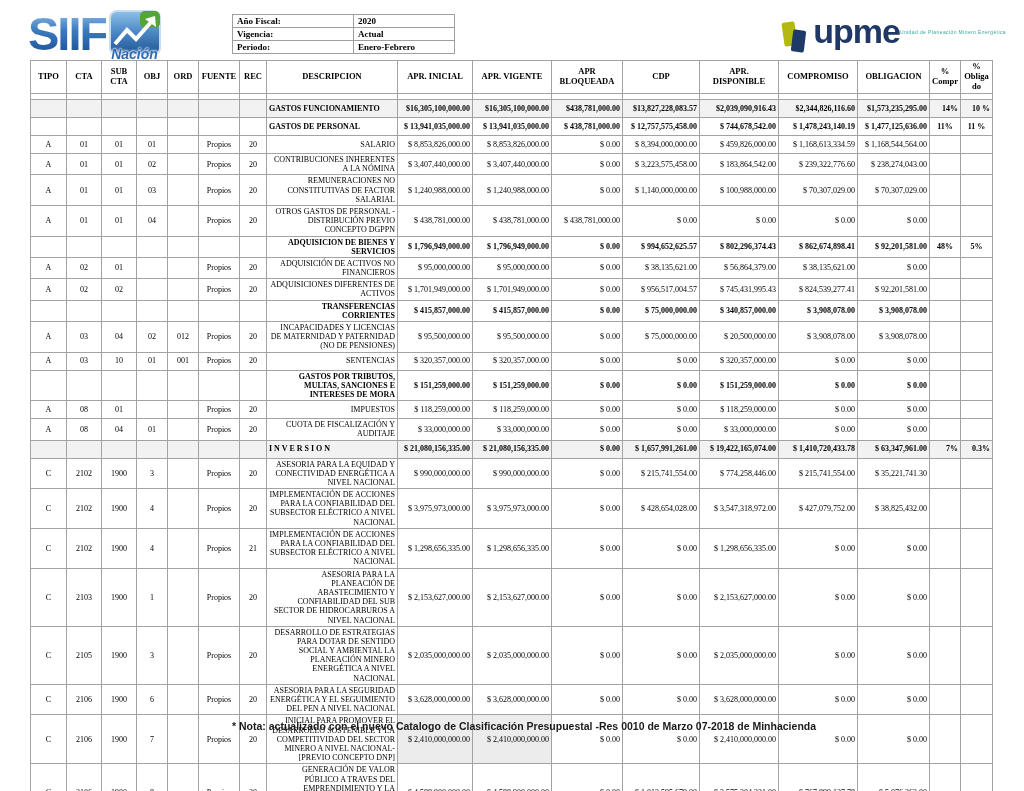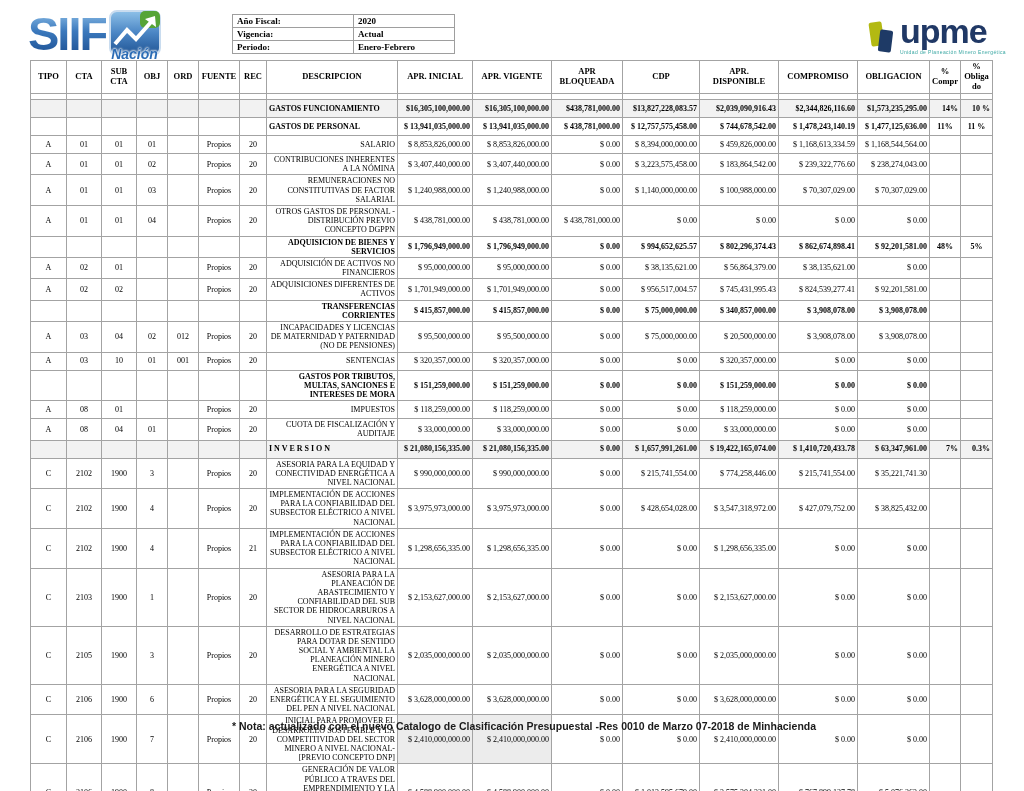--- a/index.html
+++ b/index.html
@@ -23,21 +23,21 @@
   .fiscal td.lab{width:112px;}
   .fiscal td.val{width:92px;}
 
   
   .upme-logo{position:absolute;right:18px;top:16px;display:flex;align-items:flex-start;}
   .upme-iconbox{position:relative;width:26px;height:36px;margin-right:4px;margin-top:4px;}
   .upme-shape-a{position:absolute;left:0;top:2px;width:13px;height:24px;background:#b3b912;
                 border-radius:2px;transform:rotate(-8deg);}
   .upme-shape-b{position:absolute;left:9px;top:10px;width:13px;height:22px;background:#1e3a66;
                 border-radius:2px;transform:rotate(7deg);}
-  .upme-textcol{display:flex;flex-direction:column;}
+  .upme-textcol{display:flex;flex-direction:row;align-items:center;}
   .upme-text{font-family:"Liberation Sans",sans-serif;font-weight:bold;font-size:34px;line-height:0.9;
              letter-spacing:-1px;color:#203865;}
   .upme-tagline{font-family:"Liberation Sans",sans-serif;font-size:5px;letter-spacing:0.4px;
                 color:#3aa7a3;margin-top:2px;text-align:right;}
 
   
   table.main{position:absolute;left:30px;top:60px;width:962px;border-collapse:collapse;
              table-layout:fixed;}
   table.main th,table.main td{border:1px solid #a3a3a3;vertical-align:middle;
              font-size:8px;line-height:1.15;padding:1px 2px;overflow:hidden;}

